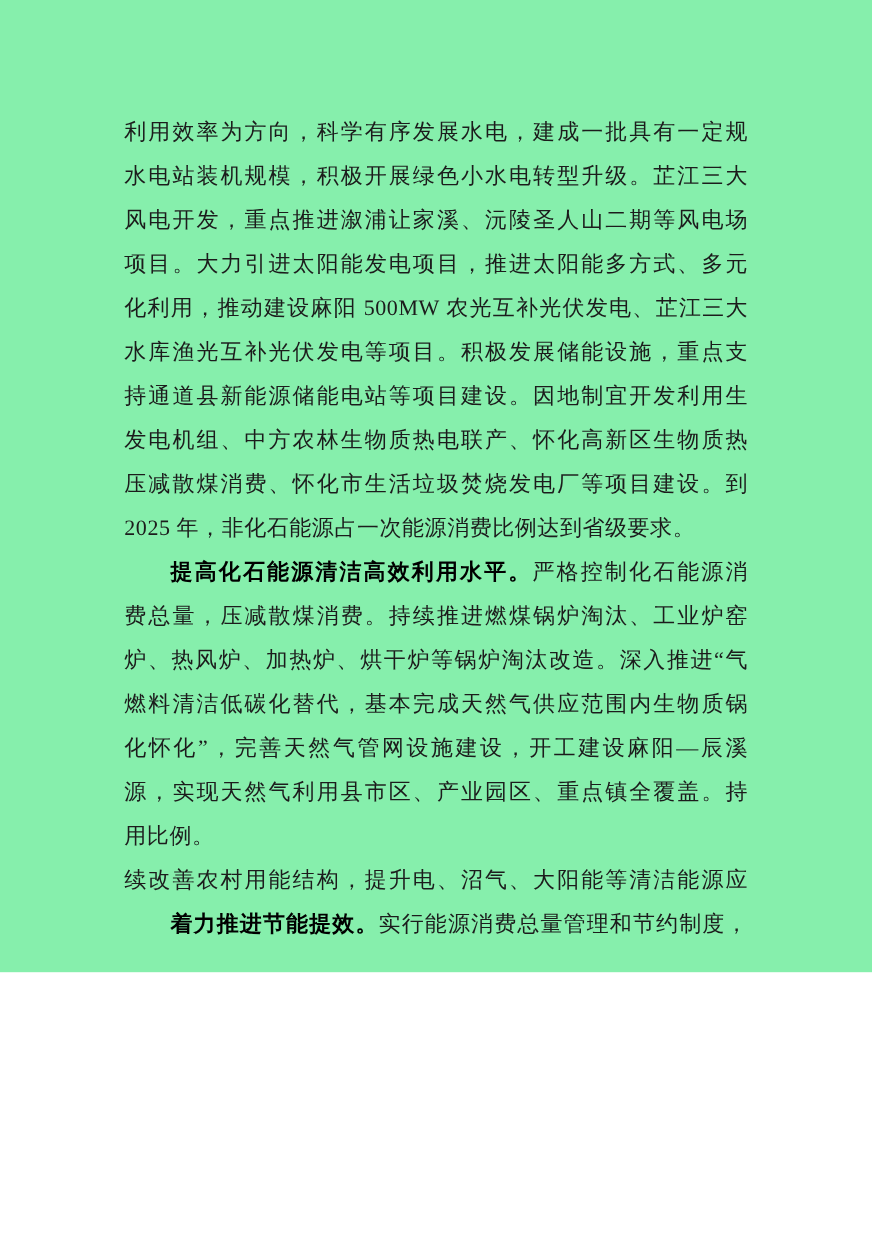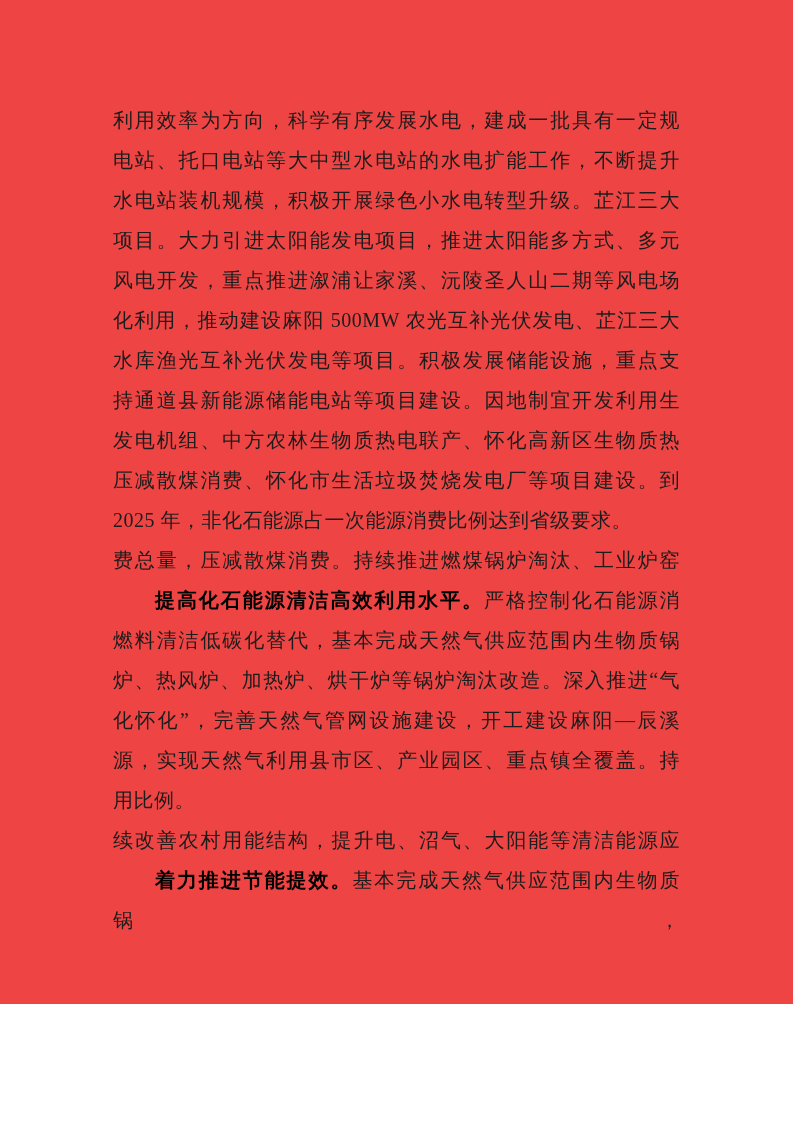--- a/index.html
+++ b/index.html
@@ -3,22 +3,22 @@
 <meta charset="utf-8">
 <style>
   html, body {
     margin: 0;
     padding: 0;
     background: #ffffff;
   }
   .page {
     position: relative;
     width: 793px;
-    height: 1004px;
-    background: #ef4444;
+    height: 884px;
+    background: #86efac;
     overflow: hidden;
     font-family: "Liberation Serif", "DejaVu Serif", serif;
   }
   .body-text {
     position: absolute;
     left: 113px;
     top: 100px;
     width: 567px;
   }
   .line {
@@ -56,40 +56,39 @@
     font-family: "Liberation Serif", "DejaVu Serif", serif;
   }
 </style>
 </head>
 <body>
 
 <div class="page">
   <main class="body-text">
 
     <div class="line"><span class="lead-bold"></span><span>利用效率为方向，科学有序发展水电，建成一批具有一定规</span></div>
-    <div class="line"><span class="lead-bold"></span><span>电站、托口电站等大中型水电站的水电扩能工作，不断提升</span></div>
     <div class="line"><span class="lead-bold"></span><span>水电站装机规模，积极开展绿色小水电转型升级。芷江三大</span></div>
+    <div class="line"><span class="lead-bold"></span><span>风电开发，重点推进溆浦让家溪、沅陵圣人山二期等风电场</span></div>
     <div class="line"><span class="lead-bold"></span><span>项目。大力引进太阳能发电项目，推进太阳能多方式、多元</span></div>
-    <div class="line"><span class="lead-bold"></span><span>风电开发，重点推进溆浦让家溪、沅陵圣人山二期等风电场</span></div>
     <div class="line"><span class="lead-bold"></span><span>化利用，推动建设麻阳 500MW 农光互补光伏发电、芷江三大</span></div>
     <div class="line"><span class="lead-bold"></span><span>水库渔光互补光伏发电等项目。积极发展储能设施，重点支</span></div>
     <div class="line"><span class="lead-bold"></span><span>持通道县新能源储能电站等项目建设。因地制宜开发利用生</span></div>
     <div class="line"><span class="lead-bold"></span><span>发电机组、中方农林生物质热电联产、怀化高新区生物质热</span></div>
     <div class="line"><span class="lead-bold"></span><span>压减散煤消费、怀化市生活垃圾焚烧发电厂等项目建设。到</span></div>
     <div class="line para-end"><span class="lead-bold"></span><span>2025 年，非化石能源占一次能源消费比例达到省级要求。</span></div>
 
+    <div class="line indent"><span class="lead-bold">提高化石能源清洁高效利用水平。</span><span>严格控制化石能源消</span></div>
     <div class="line"><span class="lead-bold"></span><span>费总量，压减散煤消费。持续推进燃煤锅炉淘汰、工业炉窑</span></div>
-    <div class="line indent"><span class="lead-bold">提高化石能源清洁高效利用水平。</span><span>严格控制化石能源消</span></div>
+    <div class="line"><span class="lead-bold"></span><span>炉、热风炉、加热炉、烘干炉等锅炉淘汰改造。深入推进“气</span></div>
     <div class="line"><span class="lead-bold"></span><span>燃料清洁低碳化替代，基本完成天然气供应范围内生物质锅</span></div>
-    <div class="line"><span class="lead-bold"></span><span>炉、热风炉、加热炉、烘干炉等锅炉淘汰改造。深入推进“气</span></div>
     <div class="line"><span class="lead-bold"></span><span>化怀化”，完善天然气管网设施建设，开工建设麻阳—辰溪</span></div>
     <div class="line"><span class="lead-bold"></span><span>源，实现天然气利用县市区、产业园区、重点镇全覆盖。持</span></div>
     <div class="line para-end"><span class="lead-bold"></span><span>用比例。</span></div>
     <div class="line"><span class="lead-bold"></span><span>续改善农村用能结构，提升电、沼气、大阳能等清洁能源应</span></div>
 
-    <div class="line indent"><span class="lead-bold">着力推进节能提效。</span><span>基本完成天然气供应范围内生物质锅，</span></div>
+    <div class="line indent"><span class="lead-bold">着力推进节能提效。</span><span>实行能源消费总量管理和节约制度，</span></div>
 
   </main>
 
   <footer class="page-footer">
     <span class="page-number">13</span>
   </footer>
 </div>
 
 </body></html>

